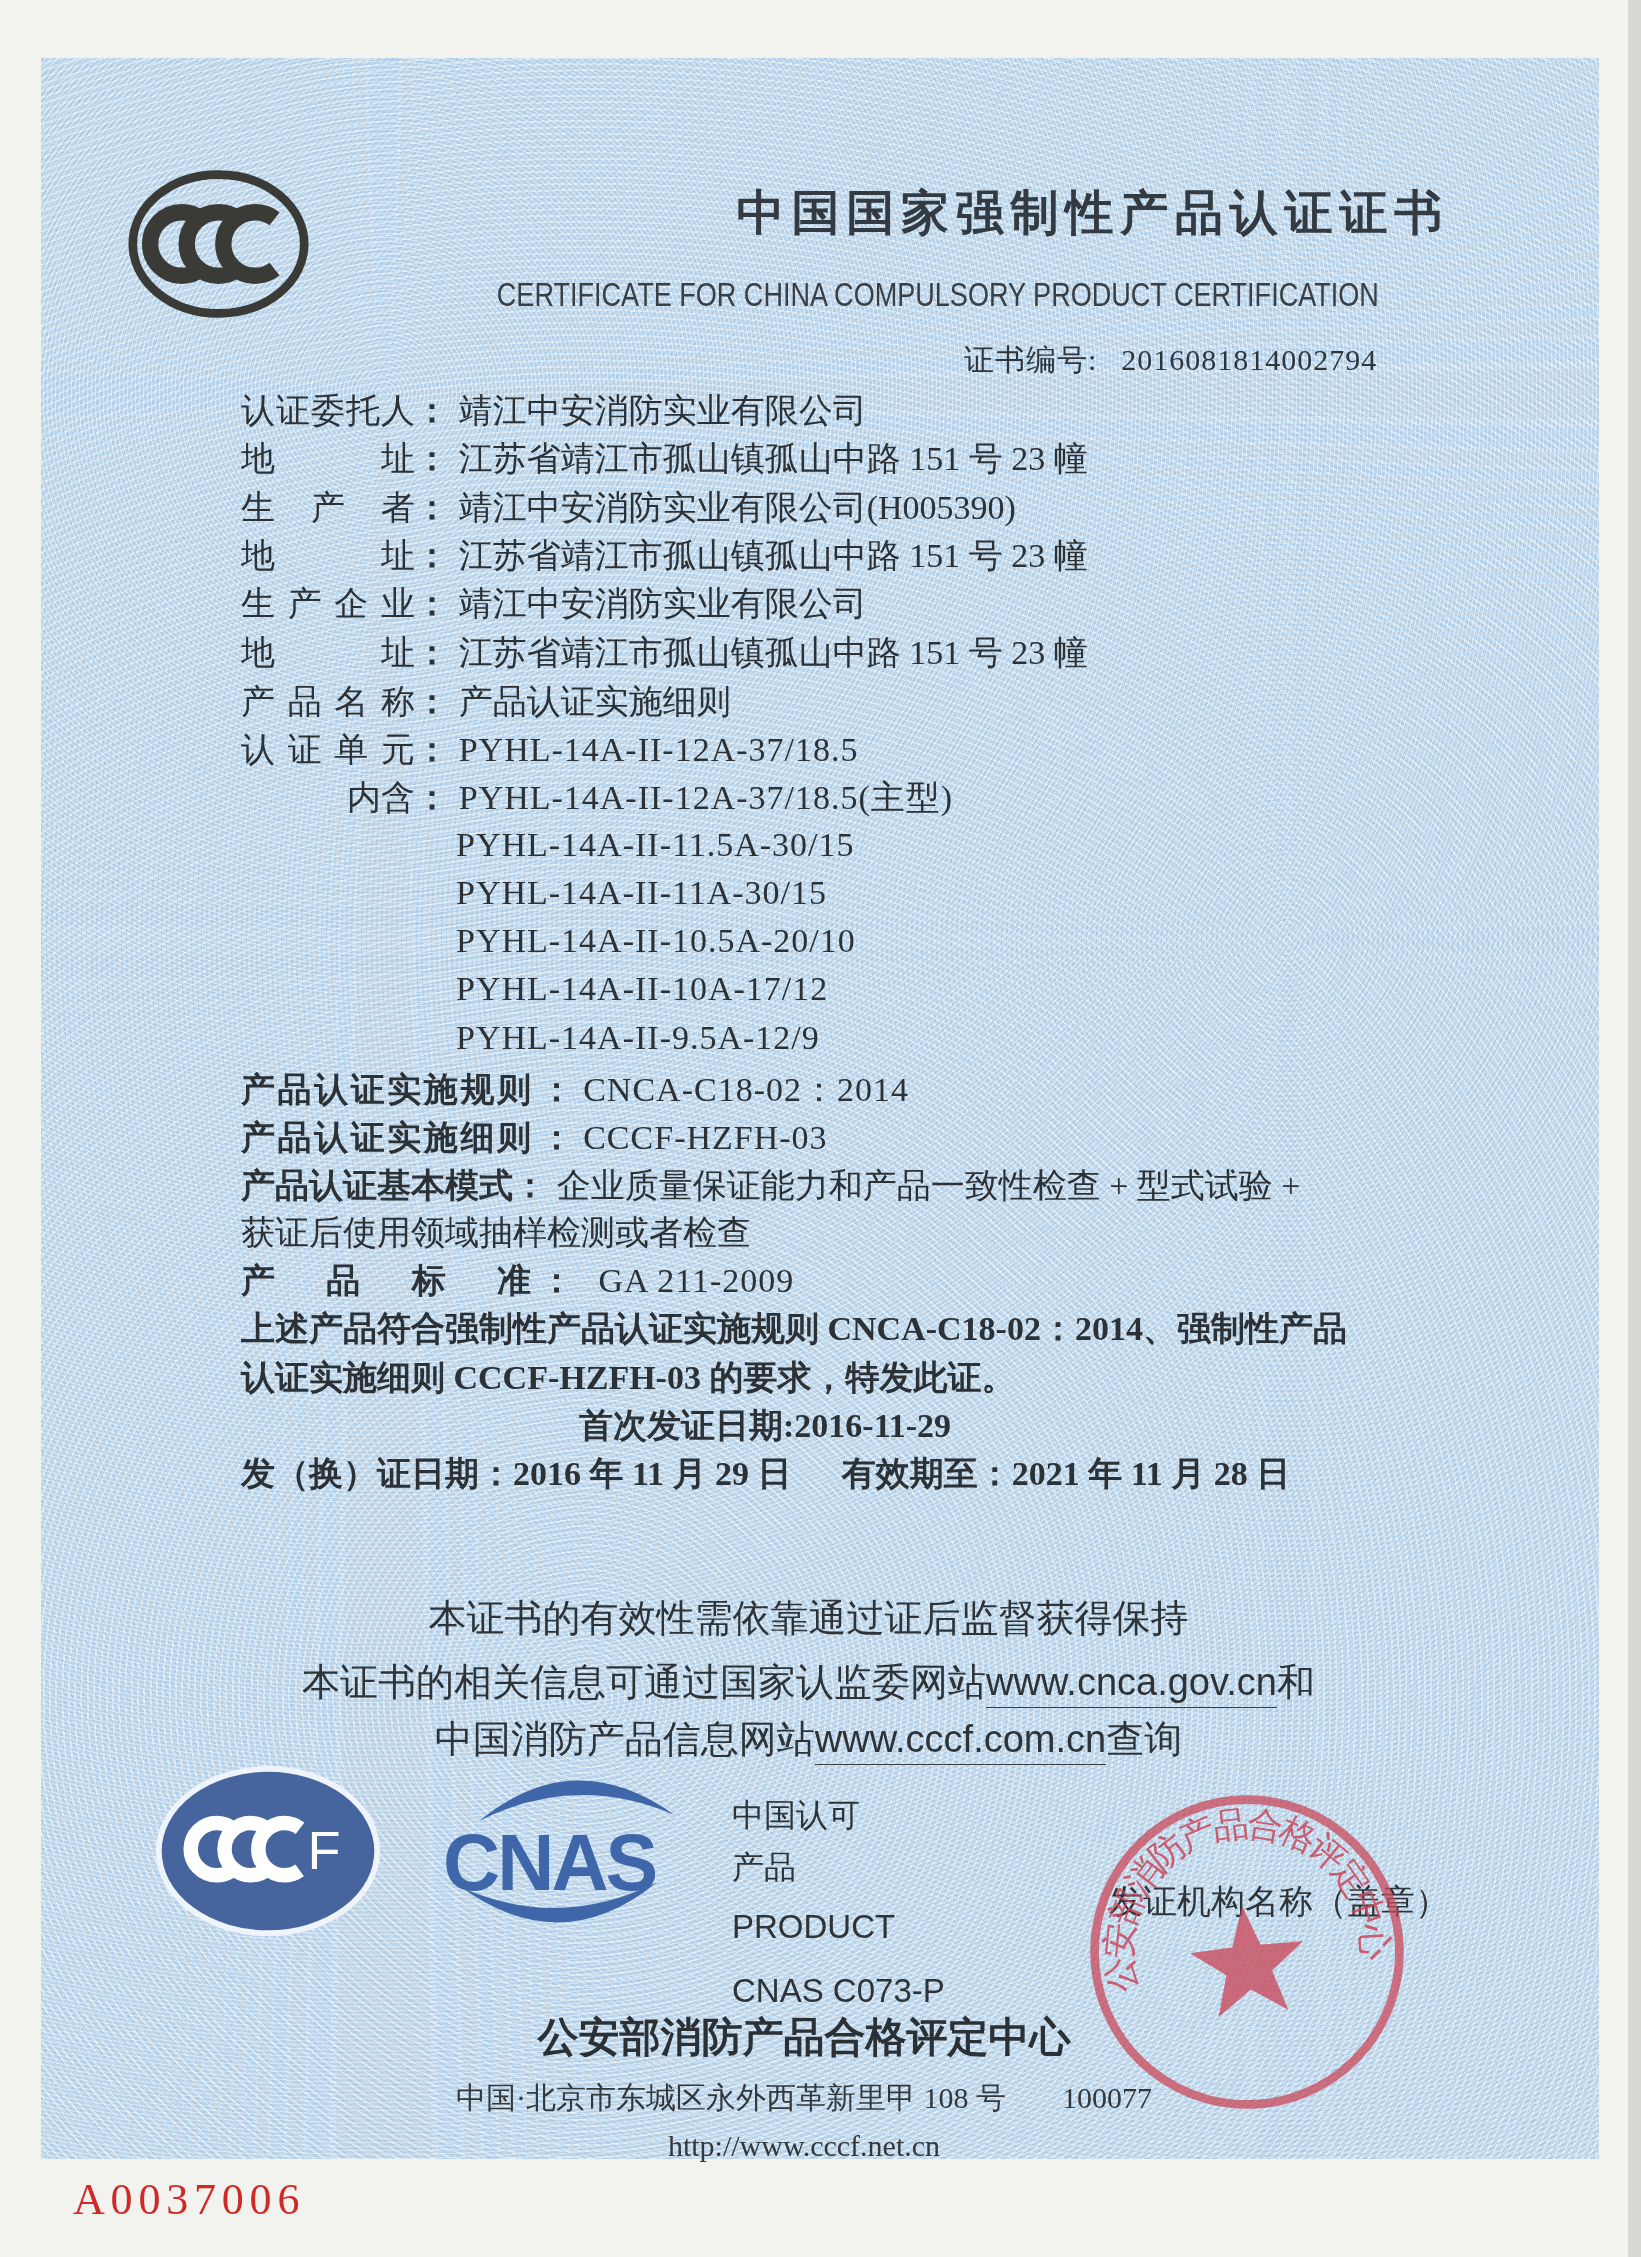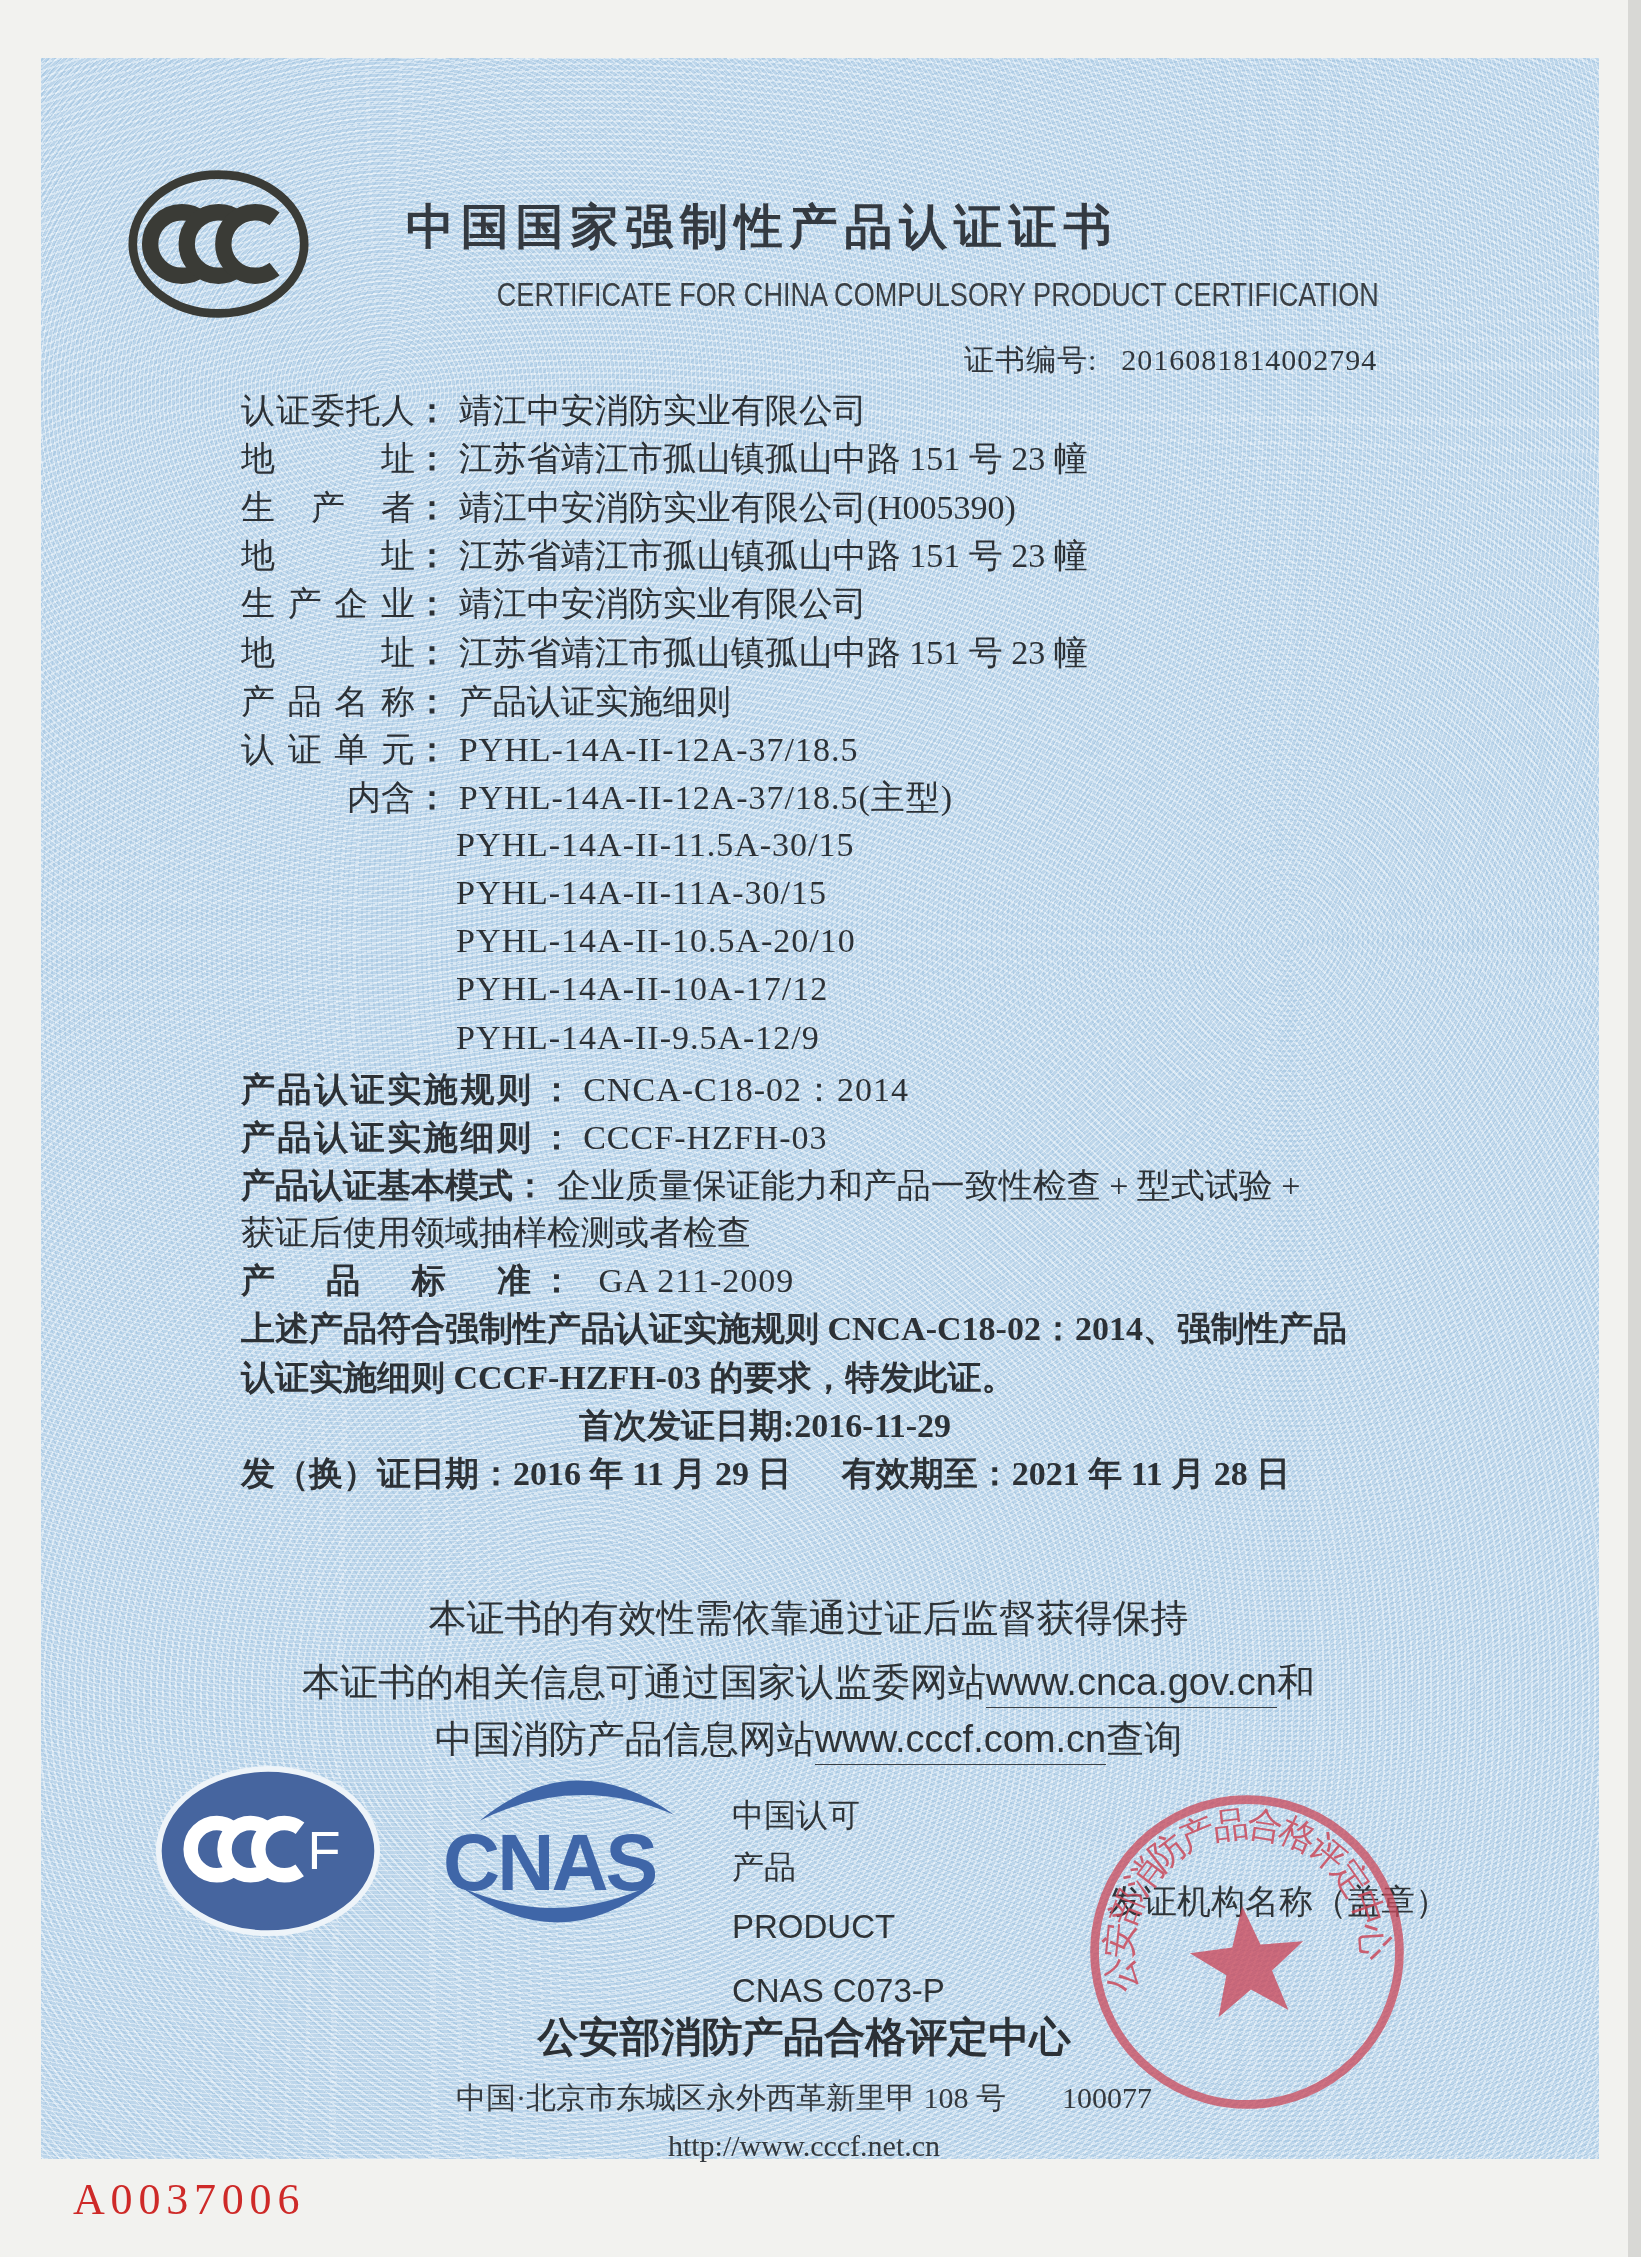--- a/index.html
+++ b/index.html
@@ -13,21 +13,21 @@
   .cert-bg{
     position:absolute;left:41px;top:58px;width:1558px;height:2101px;
     background-color:#c6dcee;
     background-image:
       repeating-radial-gradient(circle at 22% 16%, rgba(255,255,255,.40) 0 1.2px, rgba(255,255,255,0) 1.2px 4px),
       repeating-radial-gradient(circle at 80% 42%, rgba(120,168,206,.22) 0 1.5px, rgba(255,255,255,0) 1.5px 5px),
       repeating-radial-gradient(circle at 35% 78%, rgba(255,255,255,.30) 0 1.9px, rgba(138,180,216,.16) 1.9px 6.3px);
   }
   .abs{position:absolute;}
   .page-title{
-    left:406px;top:195px;width:1043px;text-align:left;
+    left:406px;top:181px;width:1043px;text-align:right;
     font-size:48px;font-weight:600;letter-spacing:6.8px;color:#343a41;white-space:nowrap;
   }
   .page-subtitle{
     left:238px;top:276px;width:1400px;text-align:center;
     font-family:"Liberation Sans","DejaVu Sans",sans-serif;
     font-size:33px;color:#3a3f44;white-space:nowrap;
   }
   .squeeze{display:inline-block;transform:scaleX(.82);transform-origin:50% 50%;}
   .cert-no{left:935px;top:340px;font-size:30px;color:#30353b;letter-spacing:1px;white-space:nowrap;padding-left:29px;}
 

